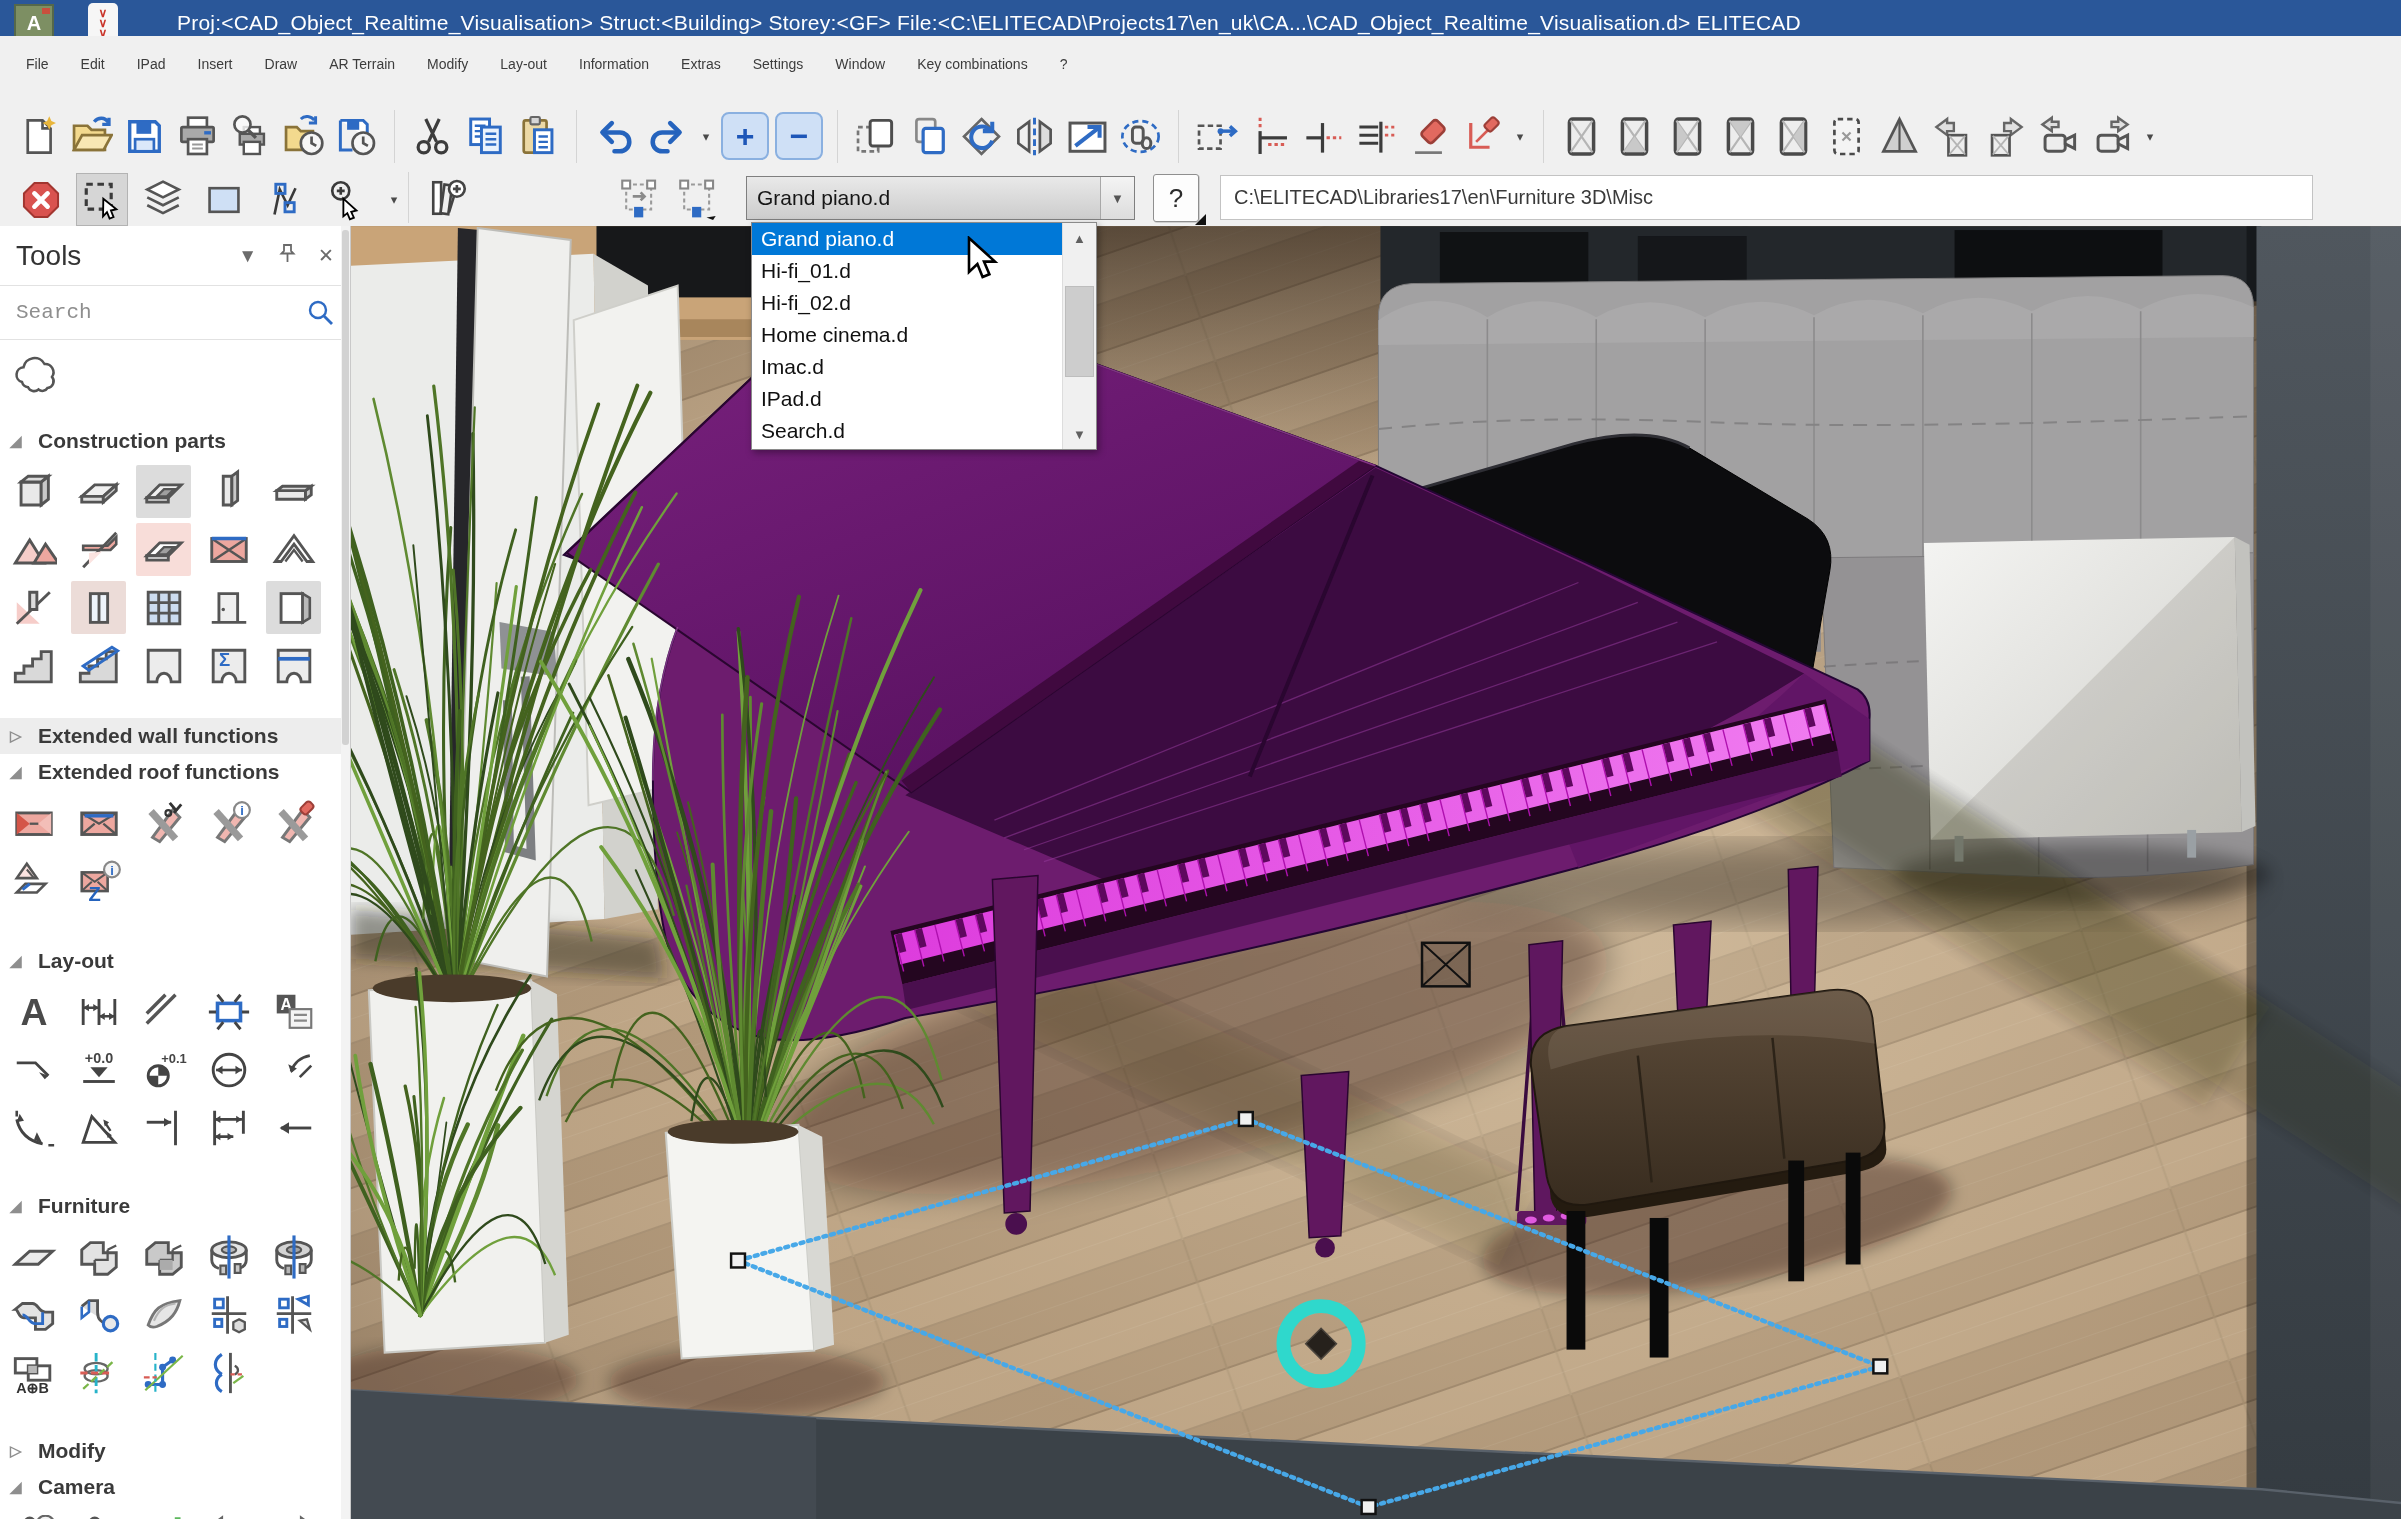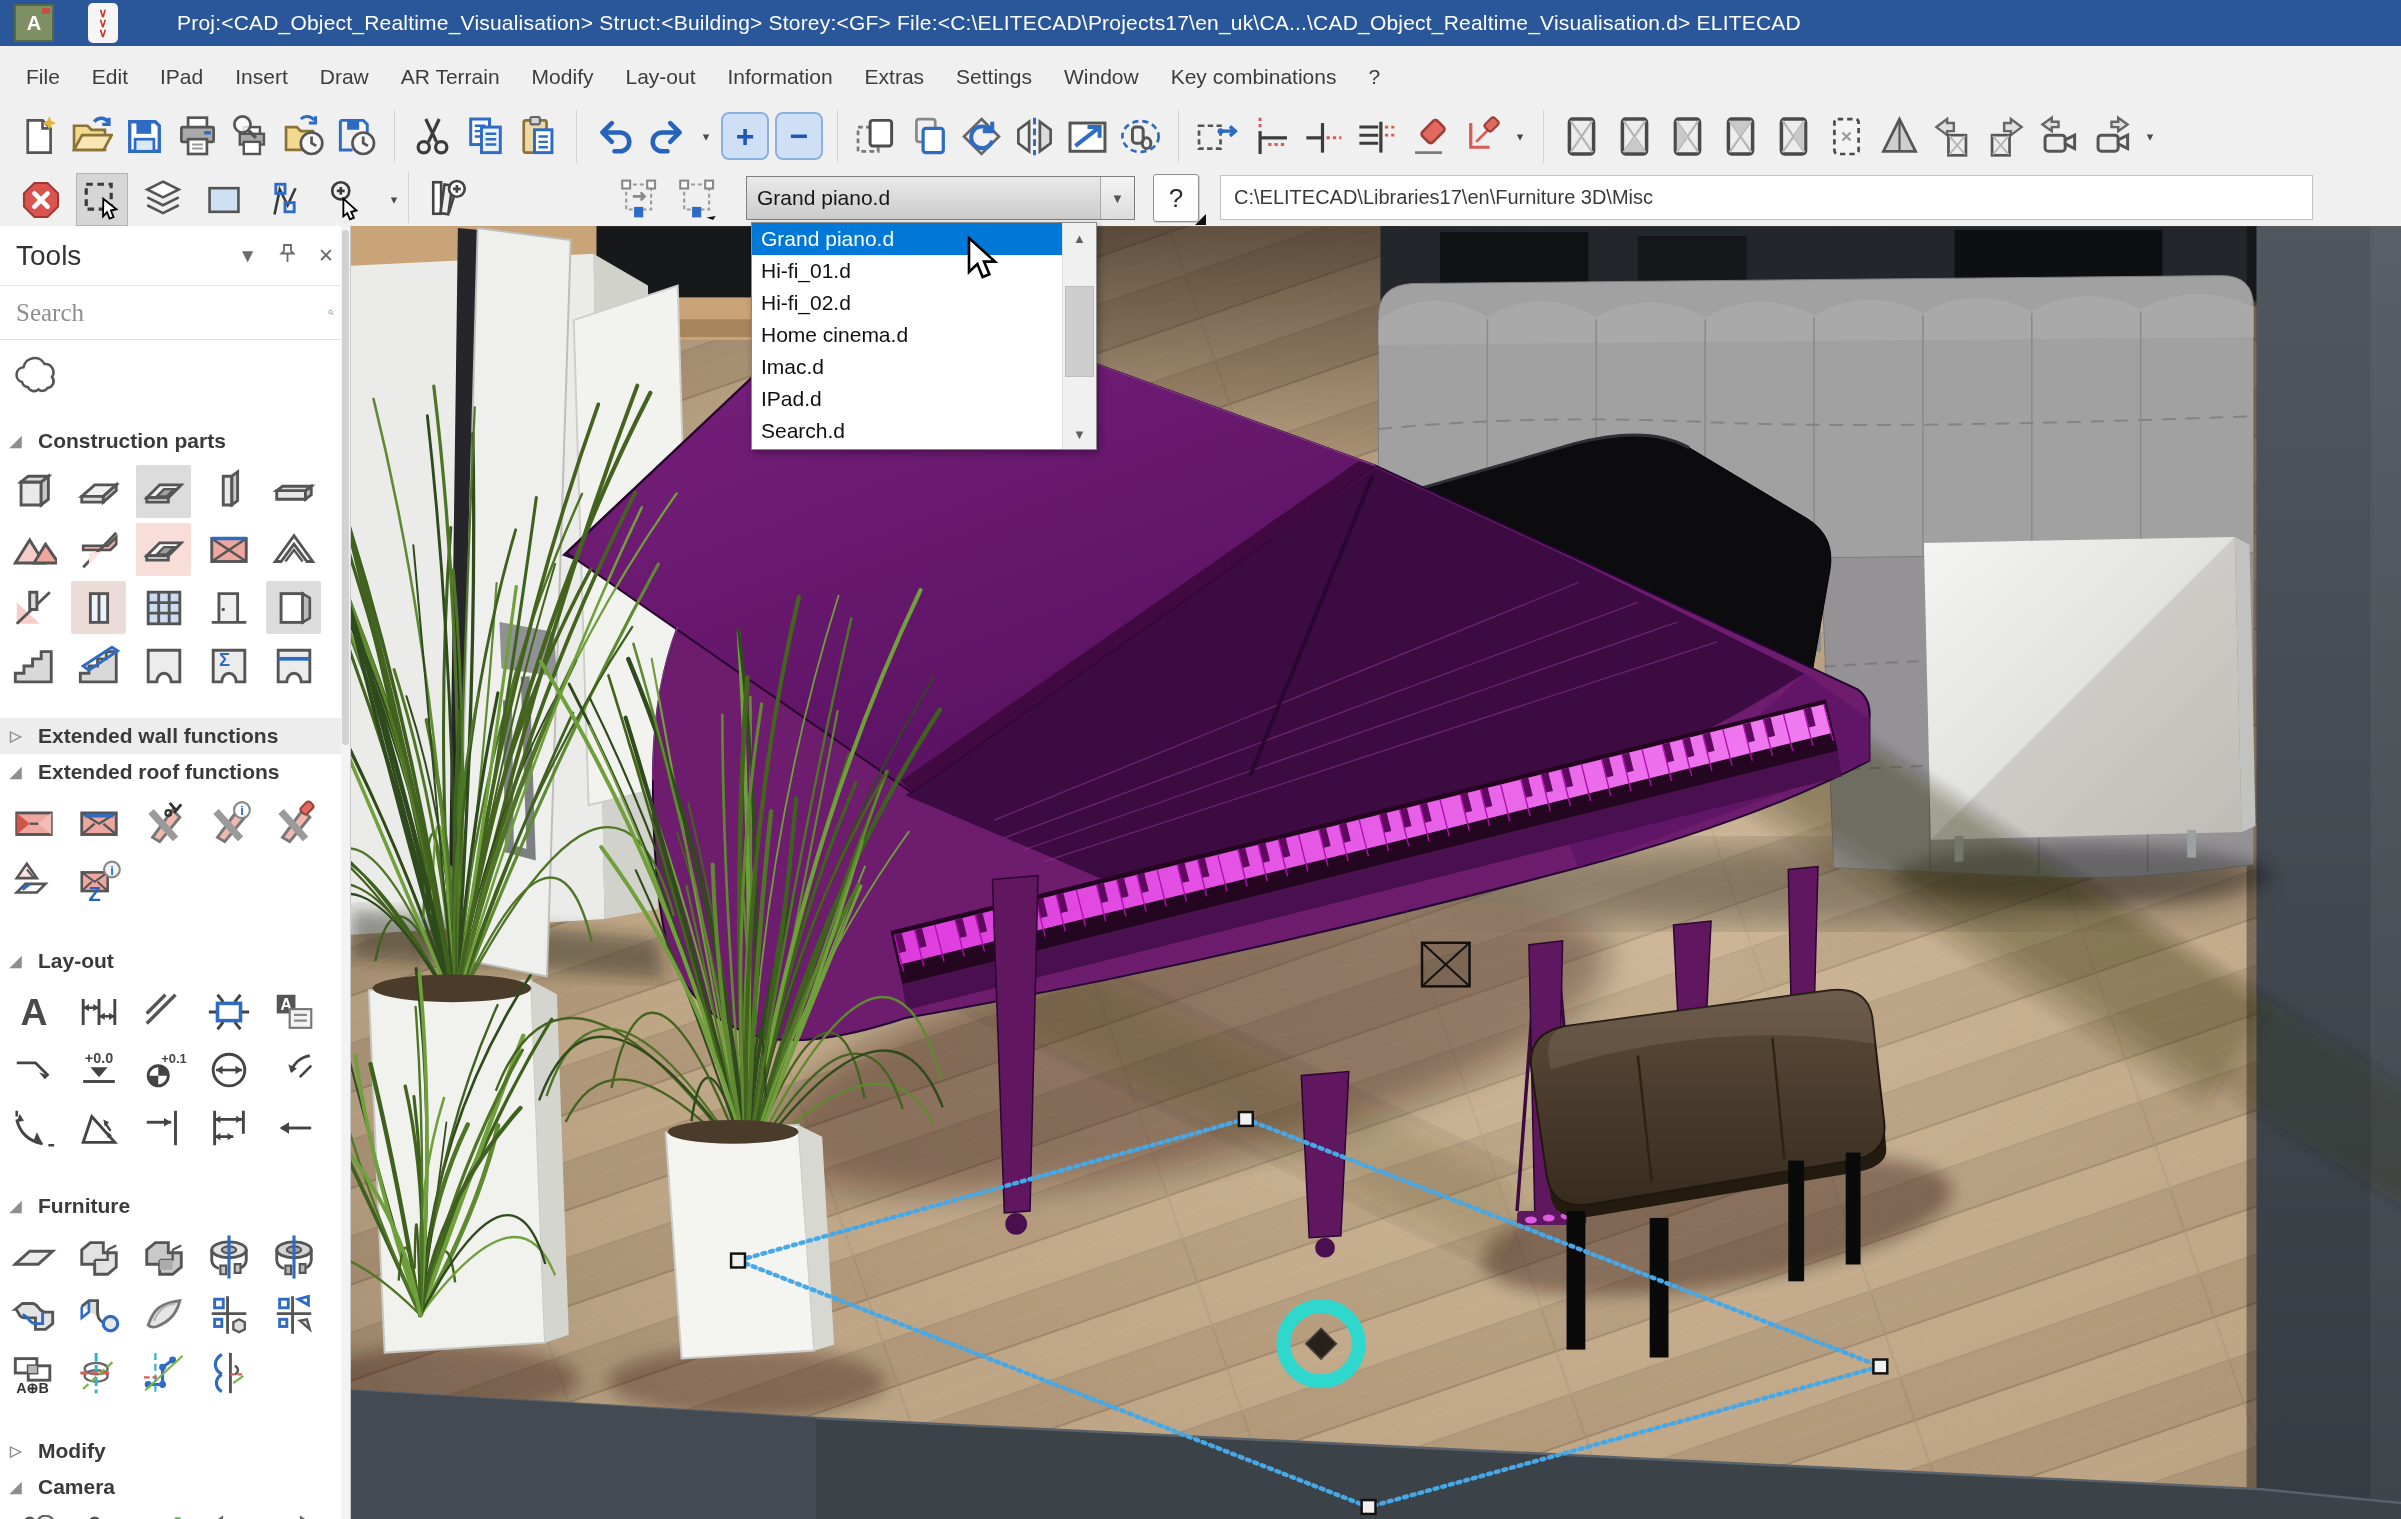--- a/index.html
+++ b/index.html
@@ -5,21 +5,21 @@
 *{margin:0;padding:0;box-sizing:border-box}
 html,body{width:2402px;height:1520px;overflow:hidden;font-family:"Liberation Sans",sans-serif;background:#f0f0f0}
 svg text{font-family:"Liberation Sans",sans-serif}
 
 .titlebar{position:absolute;left:0;top:0;width:2402px;height:46px;background:#2a5799;display:flex;align-items:center;color:#fff;font-size:21px}
 .app-logo{width:40px;height:38px;margin-left:14px;background:#7d8f63;border:2px solid #55684a;display:flex;align-items:center;justify-content:center;color:#fff;font-weight:bold;font-size:20px;position:relative}
 .app-logo:after{content:"";position:absolute;right:2px;top:2px;width:8px;height:6px;background:#c94f3d}
 .badge-logo{width:30px;height:40px;margin-left:34px;background:#f6f6f6;border-radius:5px;display:flex;flex-direction:column;align-items:center;justify-content:center;color:#c9342a;font-size:12px;line-height:10px;font-weight:bold}
 .tb-title{margin-left:59px;white-space:nowrap;letter-spacing:0.2px}
 
-.menubar{position:absolute;left:0;top:49px;width:2402px;height:56px;background:#f0f0f0;display:flex;align-items:center;font-size:21px;color:#3c3c3c;padding-left:10px}
+.menubar{position:absolute;left:0;top:36px;width:2402px;height:56px;background:#f0f0f0;display:flex;align-items:center;font-size:14px;color:#3c3c3c;padding-left:10px}
 .menu-item{padding:0 16px;height:100%;display:flex;align-items:center;cursor:default}
 
 .toolbar{position:absolute;left:0;width:2402px;background:#f0f0f0}
 #toolbar1{top:102px;height:68px;display:flex;align-items:center;padding-left:12px}
 .tb-btn{width:53px;height:55px;border:none;background:transparent;display:flex;align-items:center;justify-content:center;cursor:pointer}
 .tb-btn svg{width:43px;height:43px}
 .caretbtn{width:24px;height:55px;border:none;background:transparent;color:#4a4a4a;font-size:13px;cursor:pointer}
 .zoombtn{width:48px;height:48px;margin:0 3px;background:#cfe0f6;border:2px solid #8ab0e0;border-radius:8px;color:#1d56b8;font-size:32px;font-weight:bold;line-height:1;cursor:pointer}
 .tsep{width:1px;height:53px;background:#d4d4d4;margin:0 11px}
 #toolbar2{top:170px;height:55px;position:absolute}
@@ -35,21 +35,21 @@
 .combo-caret{position:absolute;right:0;top:0;width:34px;height:100%;border-left:1px solid #a8a8a8;display:flex;align-items:center;justify-content:center;color:#555;font-size:13px;background:linear-gradient(#f4f4f4,#dcdcdc)}
 .helpbtn{position:absolute;left:1153px;top:4px;width:46px;height:48px;background:#fdfdfd;border:1px solid #8f8f8f;border-radius:3px;font-size:26px;color:#2b2b2b;cursor:pointer;box-shadow:1px 1px 0 #cfcfcf}
 .helpbtn:after{content:"";position:absolute;right:-8px;bottom:-4px;border-left:11px solid transparent;border-bottom:11px solid #111}
 .pathfield{position:absolute;left:1220px;top:5px;width:1093px;height:45px;background:#fff;border:1px solid #c3c3c3;font-size:20px;color:#3a3a3a;padding:0 13px;font-family:"Liberation Sans",sans-serif}
 
 .tools{position:absolute;left:0;top:226px;width:351px;height:1294px;background:#fff;border-right:1px solid #c9c9c9;overflow:hidden}
 .tools-h{display:flex;align-items:center;height:59px;padding:0 16px;font-size:28px;color:#333}
 .tools-h .sp{flex:1}
 .hicon{color:#6b6b6b;font-size:19px;margin-left:22px;cursor:pointer;background:none;border:none}
 .search-row{height:55px;border-top:1px solid #e2e2e2;border-bottom:1px solid #e2e2e2;display:flex;align-items:center;padding:0 16px}
-.search-input{border:none;outline:none;flex:1;font-size:25px;color:#444;font-family:Liberation Serif, serif}
+.search-input{border:none;outline:none;flex:1;font-size:21px;color:#444;font-family:Liberation Mono, monospace}
 .search-input::placeholder{color:#8e8e8e}
 .cloud-row{height:65px;display:flex;align-items:center;padding-left:10px}
 .sec-h{display:flex;align-items:center;height:36px;padding-left:10px;font-size:21px;font-weight:bold;color:#3a3a3a;cursor:pointer}
 .sec-h.hl{background:#ededed}
 .tri{color:#8e8e8e;font-size:15px;margin-right:12px;width:16px;display:inline-block}
 .sec-grid{display:grid;grid-template-columns:repeat(5,65px);row-gap:5px;padding:6px 0 10px 6px}
 .tool-cell{width:55px;height:53px;display:flex;align-items:center;justify-content:center;border-radius:2px;cursor:pointer}
 .tool-cell svg{width:46px;height:46px}
 .tools-scroll{position:absolute;right:0;top:0;width:9px;height:100%;background:#f3f3f3}
 .tools-thumb{position:absolute;top:4px;left:1px;width:7px;height:515px;background:#d2d2d2;border-radius:3px}

